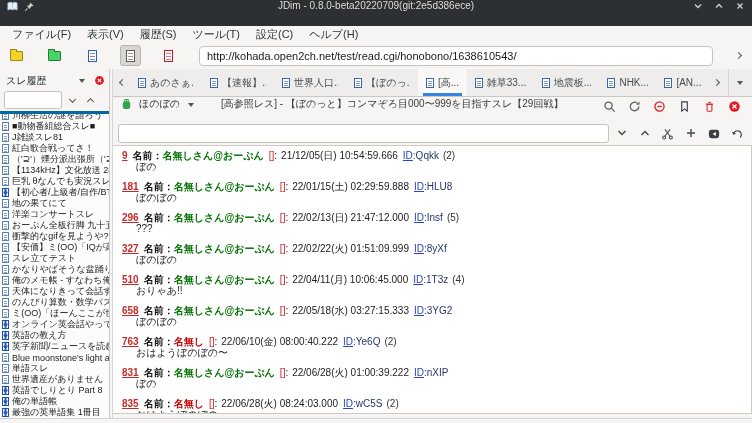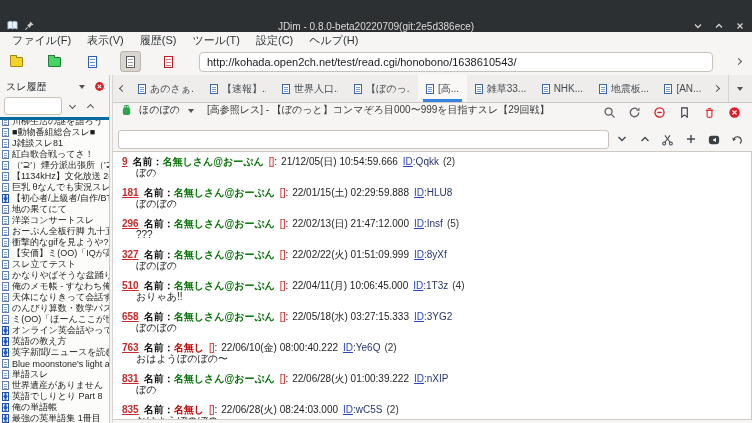--- a/index.html
+++ b/index.html
@@ -1,20 +1,20 @@
 <!DOCTYPE html>
 <html><head>
 <meta charset="utf-8">
 <style>
   html,body{margin:0;padding:0;background:#e8e8e8;}
   *{box-sizing:border-box;}
   .window{width:752px;height:423px;position:relative;background:#f6f5f4;overflow:hidden;
     font-family:"Liberation Sans","DejaVu Sans",sans-serif;-webkit-font-smoothing:antialiased;}
   
-  .titlebar{height:32px;background:#2c3032;color:#e8e6e3;display:flex;align-items:flex-end;padding:0 6px;font-size:10px;}
+  .titlebar{height:26px;background:#2c3032;color:#e8e6e3;display:flex;align-items:flex-start;padding:0 6px;font-size:10px;}
   .tb-left{display:flex;align-items:center;gap:5px;width:120px;}
   .tb-title{flex:1;text-align:center;white-space:nowrap;overflow:hidden;color:#dedbd8;}
   .tb-controls{display:flex;align-items:center;gap:9px;width:120px;justify-content:flex-end;}
   .tb-controls span{display:flex;align-items:center;justify-content:center;width:12px;height:12px;cursor:default;}
   
   .menubar{height:16px;background:#f6f5f4;display:flex;align-items:center;font-size:11px;color:#2e3436;padding-left:4px;}
   .menu-item{padding:0 8px;line-height:16px;}
   
   .toolbar{height:27px;display:flex;align-items:center;gap:17px;padding:0 6px;background:#f6f5f4;}
   .tool-btn{width:21px;height:21px;display:flex;align-items:center;justify-content:center;border:1px solid transparent;border-radius:3px;}
@@ -72,21 +72,21 @@
   .tab.active{background:#f9f8f7;}
   .tab.active::after{content:"";position:absolute;left:5px;right:5px;bottom:0;height:3px;background:#3584e4;}
   .tab .tab-doc{width:8px;height:10px;background:#fff;border:1px solid #3a66a8;position:relative;flex:none;}
   .tab .tab-doc::before{content:"";position:absolute;left:1px;right:1px;top:2px;height:5px;
     background:repeating-linear-gradient(to bottom,#7a9cc8 0 1px,transparent 1px 2px);}
   .tab .label{white-space:nowrap;overflow:hidden;}
   .tab-menu{width:22px;display:flex;align-items:center;justify-content:center;border-left:1px solid #d8d3cd;margin-left:4px;}
   
   .threadbar{height:24px;display:flex;align-items:flex-start;gap:4px;padding:0 7px;background:#f6f5f4;font-size:10px;color:#2e3436;}
   .board-name{margin-left:2px;white-space:nowrap;}
-  .thread-title{flex:1;margin-left:4px;white-space:nowrap;overflow:hidden;color:#3a3a3a;}
+  .thread-title{flex:1;margin-left:18px;white-space:nowrap;overflow:hidden;color:#3a3a3a;}
   .tb-btn{width:21px;height:19px;display:flex;align-items:center;justify-content:center;border-radius:3px;flex:none;}
   
   .findbar{height:24px;display:flex;align-items:center;gap:2px;padding:0 5px;background:#f6f5f4;}
   .findbar input{flex:1;height:19px;border:1px solid #c8c2bc;border-radius:3px;background:#fff;outline:none;font-size:10px;padding:0 5px;min-width:0;}
   
   .content{flex:1;background:#fff;border:1px solid #cfc9c3;border-left:none;overflow:hidden;
     padding:4px 4px 0 9px;font-size:10px;line-height:11px;}
   .post{margin-bottom:9px;}
   .post-header{white-space:nowrap;overflow:hidden;}
   .num{color:#c52b2b;font-weight:bold;text-decoration:underline;margin-right:5px;}
@@ -347,25 +347,25 @@
             <div class="tab active">
               <span class="tab-doc"></span>
               <span class="label">[高...</span>
             </div>
             <div class="tab">
               <span class="tab-doc"></span>
               <span class="label">雑草33...</span>
             </div>
             <div class="tab">
               <span class="tab-doc"></span>
+              <span class="label">地震板...</span>
+            </div>
+            <div class="tab">
+              <span class="tab-doc"></span>
               <span class="label">NHK...</span>
-            </div>
-            <div class="tab">
-              <span class="tab-doc"></span>
-              <span class="label">地震板...</span>
             </div>
             <div class="tab">
               <span class="tab-doc"></span>
               <span class="label">[AN...</span>
             </div>
           </div>
         <span class="tabscroll">
             <span class="chev right"></span>
           </span>
         <span class="tab-menu">

